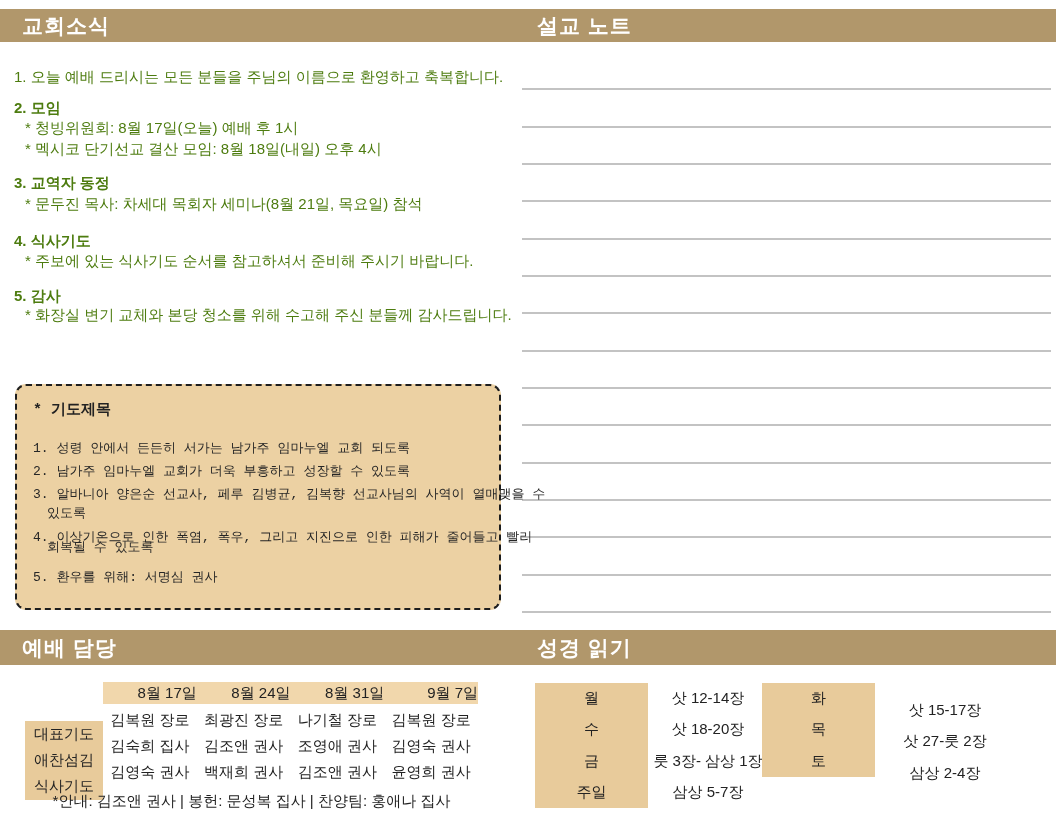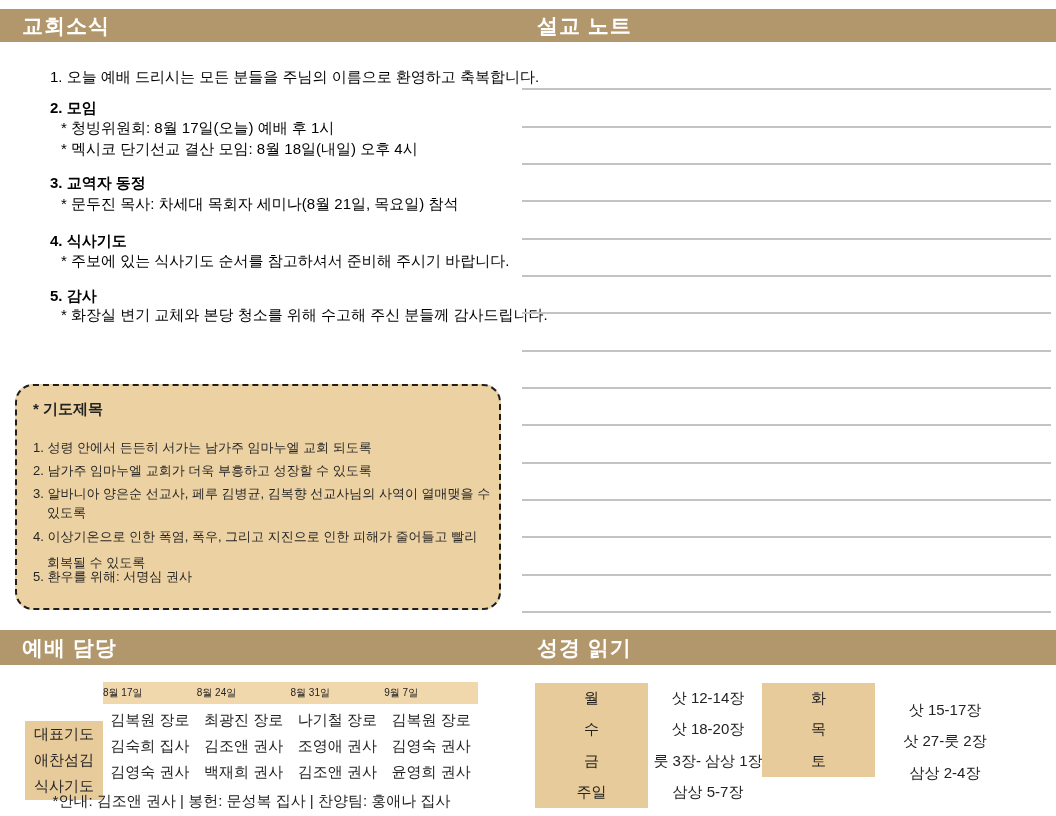--- a/index.html
+++ b/index.html
@@ -6,35 +6,35 @@
   .page{position:relative;width:1056px;height:816px;background:#ffffff;
         font-family:"Liberation Sans",sans-serif;color:#222;overflow:hidden;}
   .bar{position:absolute;left:0;width:1056px;background:#b1976b;}
   .bar.top{top:9px;height:33px;padding-left:48px;}
   .bar.bottom{top:630px;height:35px;}
   .bar-title{position:absolute;top:50%;transform:translateY(-50%);
              color:#ffffff;font-weight:bold;font-size:21px;letter-spacing:1px;white-space:nowrap;}
   .bar-title.l{left:22px;}
   .bar-title.r{left:537px;}
 
-  .news-line{position:absolute;left:14px;font-size:15px;white-space:nowrap;color:#000000;margin-left:36px;}
+  .news-line{position:absolute;left:14px;font-size:15px;white-space:nowrap;color:#4d7c0f;}
   .news-line.b{font-weight:bold;}
   .news-line.i{left:25px;}
 
   .nline{position:absolute;left:522px;width:529px;height:2px;background:#c3c3c3;}
 
   .prayer-box{position:absolute;left:15px;top:384px;width:482px;height:222px;
-              background:#ecd1a3;border:2px dashed #1e1e1e;border-radius:18px;}
+              background:#ecd1a3;border:2px dashed #1e1e1e;border-radius:11px;font-family:Liberation Mono, monospace;}
   .p-title{position:absolute;left:16px;top:14px;font-weight:bold;font-size:15px;white-space:nowrap;}
   .p-line{position:absolute;left:16px;font-size:13px;white-space:nowrap;color:#262626;}
   .p-line.w{left:30px;}
 
   .w-header{position:absolute;left:103px;top:682px;width:375px;height:22px;
             background:#f1d7ac;display:flex;}
-  .w-header span{flex:1;text-align:left;font-size:10px;line-height:22px;white-space:nowrap;}
+  .w-header span{flex:1;text-align:right;font-size:15px;line-height:22px;white-space:nowrap;}
   .w-labels{position:absolute;left:25px;top:705px;width:78px;height:79px;
             background:#e8cb9b;display:flex;flex-direction:column;margin-top:16px;}
   .w-labels div{flex:1;display:flex;align-items:center;justify-content:center;
                 font-size:15px;white-space:nowrap;}
   .w-row{position:absolute;left:103px;width:375px;height:26px;display:flex;}
   .w-row span{flex:1;text-align:center;font-size:15px;line-height:26px;white-space:nowrap;}
   .w-foot{position:absolute;left:25px;top:792px;width:453px;text-align:center;
           font-size:15px;white-space:nowrap;}
 
   .b-col{position:absolute;display:flex;flex-direction:column;}
@@ -82,21 +82,21 @@
   <div class="nline" style="top:574px"></div>
   <div class="nline" style="top:611px"></div>
 
   <div class="prayer-box">
     <div class="p-title">* 기도제목</div>
     <div class="p-line" style="top:53px">1. 성령 안에서 든든히 서가는 남가주 임마누엘 교회 되도록</div>
     <div class="p-line" style="top:76px">2. 남가주 임마누엘 교회가 더욱 부흥하고 성장할 수 있도록</div>
     <div class="p-line" style="top:99px">3. 알바니아 양은순 선교사, 페루 김병균, 김복향 선교사님의 사역이 열매맺을 수</div>
     <div class="p-line w" style="top:118px">있도록</div>
     <div class="p-line" style="top:142px">4. 이상기온으로 인한 폭염, 폭우, 그리고 지진으로 인한 피해가 줄어들고 빨리</div>
-    <div class="p-line w" style="top:168px">회복될 수 있도록</div>
+    <div class="p-line w" style="top:152px">회복될 수 있도록</div>
     <div class="p-line" style="top:182px">5. 환우를 위해: 서명심 권사</div>
   </div>
 
   <div class="bar bottom">
     <span class="bar-title l">예배 담당</span>
     <span class="bar-title r">성경 읽기</span>
   </div>
 
   <div class="w-header">
     <span>8월 17일</span>

